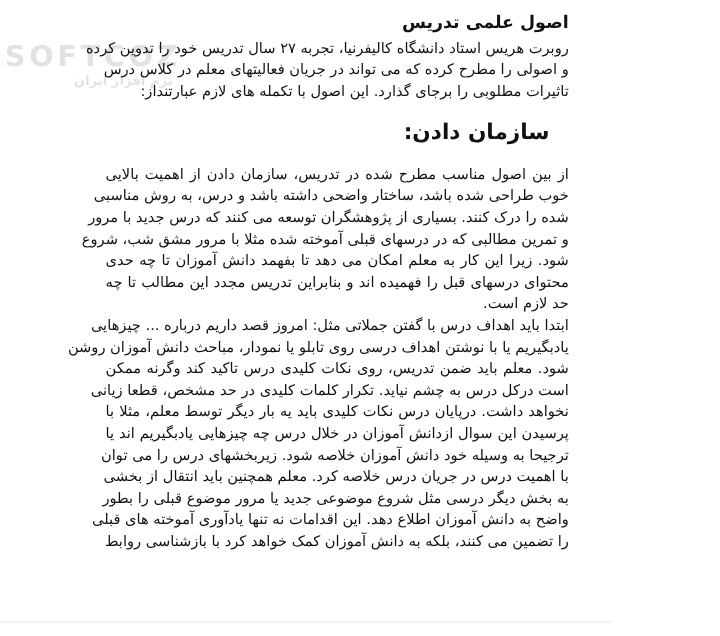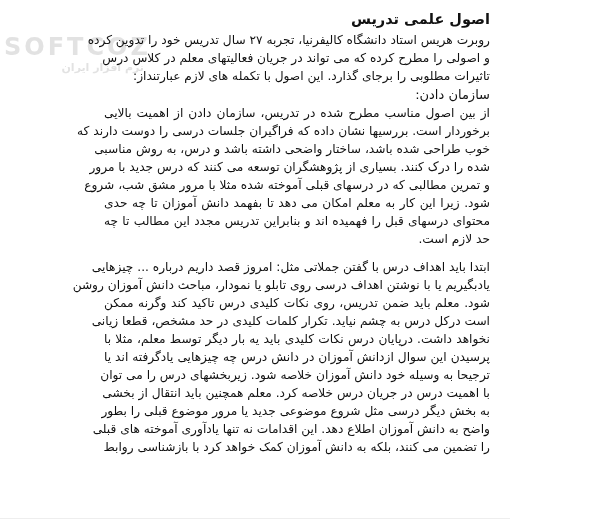--- a/index.html
+++ b/index.html
@@ -10,46 +10,45 @@
     body {
       width: 600px;
       height: 530px;
       overflow: hidden;
       position: relative;
       font-family: "DejaVu Sans", "Liberation Sans", sans-serif;
       color: #111111;
     }
     .page {
       position: absolute;
-      left: 104px;
+      left: 88px;
       top: 8px;
       width: 386px;
       direction: rtl;
       text-align: justify;
       text-align-last: right;
       font-size: 12.2px;
       line-height: 18px;
     }
     .title {
       font-weight: bold;
       font-size: 14.5px;
       line-height: 22px;
       margin: 0 0 1px 0;
     }
     .heading {
-      font-weight: normal;
-      font-size: 13px;
+      font-weight: bold;
+      font-size: 18px;
       line-height: 19px;
-      margin: 0;
+      margin: 16px;
     }
     p {
       margin: 0;
     }
     .para-gap {
-      margin-top: 10px;
     }
     .line {
       display: block;
       white-space: nowrap;
       text-align: justify;
       text-align-last: justify;
       width: 386px;
     }
     .line.last {
       text-align-last: right;
@@ -99,36 +98,35 @@
   <p>
     <span class="line">روبرت هریس استاد دانشگاه کالیفرنیا، تجربه ۲۷ سال تدریس خود را تدوین کرده</span>
     <span class="line">و اصولی را مطرح کرده که می تواند در جریان فعالیتهای معلم در کلاس درس</span>
     <span class="line last">تاثیرات مطلوبی را برجای گذارد. این اصول با تکمله های لازم عبارتنداز:</span>
   </p>
 
   <div class="heading">سازمان دادن:</div>
 
   <p>
     <span class="line">از بین اصول مناسب مطرح شده در تدریس، سازمان دادن از اهمیت بالایی</span>
-    <span class="line">برخوردار است. بررسیها نشان داده که فراگیران جلسات درسی را دوست دارند که</span>
     <span class="line">خوب طراحی شده باشد، ساختار واضحی داشته باشد و درس، به روش مناسبی</span>
     <span class="line">شده را درک کنند. بسیاری از پژوهشگران توسعه می کنند که درس جدید با مرور</span>
     <span class="line">و تمرین مطالبی که در درسهای قبلی آموخته شده مثلا با مرور مشق شب، شروع</span>
     <span class="line">شود. زیرا این کار به معلم امکان می دهد تا بفهمد دانش آموزان تا چه حدی</span>
     <span class="line">محتوای درسهای قبل را فهمیده اند و بنابراین تدریس مجدد این مطالب تا چه</span>
     <span class="line last">حد لازم است.</span>
   </p>
 
   <p class="para-gap">
     <span class="line">ابتدا باید اهداف درس با گفتن جملاتی مثل: امروز قصد داریم درباره ... چیزهایی</span>
     <span class="line">یادبگیریم یا با نوشتن اهداف درسی روی تابلو یا نمودار، مباحث دانش آموزان روشن</span>
     <span class="line">شود. معلم باید ضمن تدریس، روی نکات کلیدی درس تاکید کند وگرنه ممکن</span>
     <span class="line">است درکل درس به چشم نیاید. تکرار کلمات کلیدی در حد مشخص، قطعا زیانی</span>
     <span class="line">نخواهد داشت. درپایان درس نکات کلیدی باید یه بار دیگر توسط معلم، مثلا با</span>
-    <span class="line">پرسیدن این سوال ازدانش آموزان در دانش درس چه چیزهایی یادگرفته اند یا</span>
+    <span class="line">پرسیدن این سوال ازدانش آموزان در خلال درس چه چیزهایی یادبگیریم اند یا</span>
     <span class="line">ترجیحا به وسیله خود دانش آموزان خلاصه شود. زیربخشهای درس را می توان</span>
     <span class="line">با اهمیت درس در جریان درس خلاصه کرد. معلم همچنین باید انتقال از بخشی</span>
     <span class="line">به بخش دیگر درسی مثل شروع موضوعی جدید یا مرور موضوع قبلی را بطور</span>
     <span class="line">واضح به دانش آموزان اطلاع دهد. این اقدامات نه تنها یادآوری آموخته های قبلی</span>
     <span class="line">را تضمین می کنند، بلکه به دانش آموزان کمک خواهد کرد با بازشناسی روابط</span>
   </p>
 </div>
 
 <div class="bottom-rule"></div>
 

